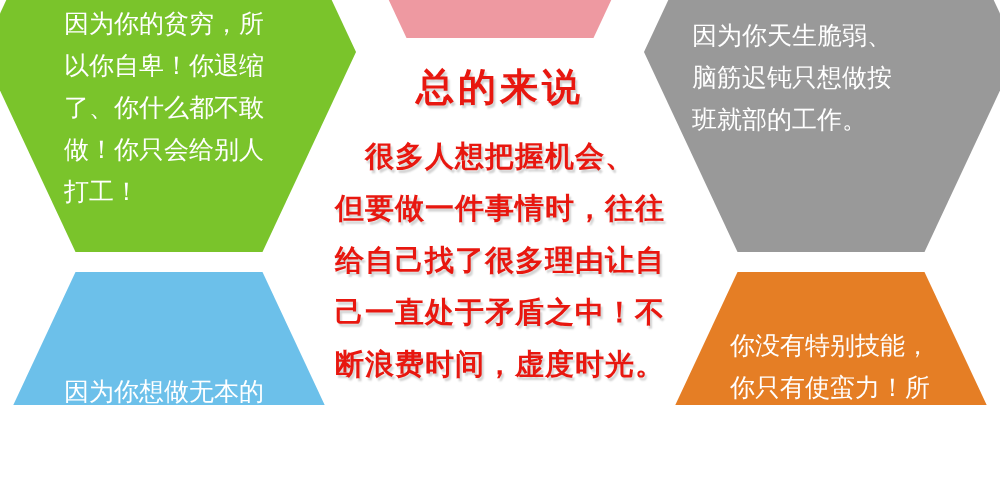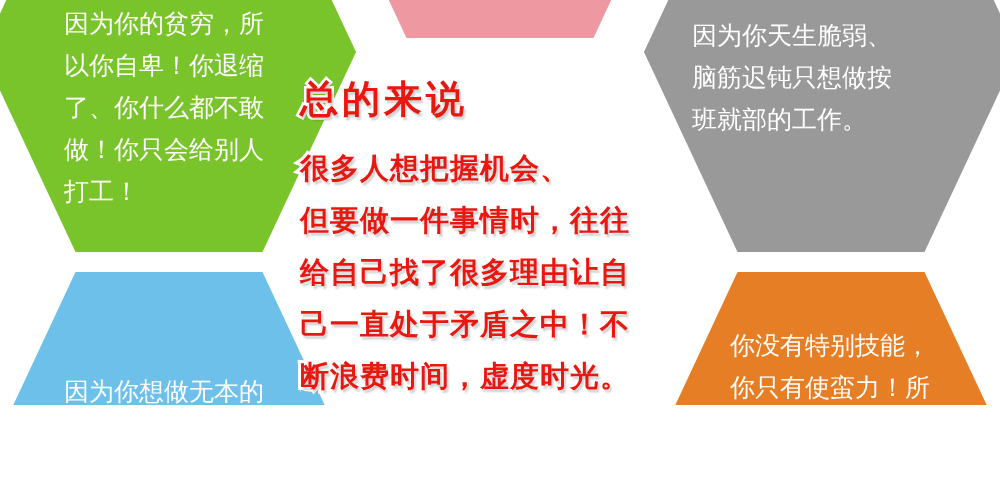--- a/index.html
+++ b/index.html
@@ -64,23 +64,22 @@
   #hex-purple{
     left:313px; top:460px; width:374px; height:400px;
     background:#be7aa5;
   }
 
   
   #center{
     position:absolute;
     left:300px; top:62px;
     width:400px;
-    text-align:left;
+    text-align:center;
     z-index:5;
-    margin-top:12px;
   }
   #center-title{
     font-size:38px;
     font-weight:700;
     color:#e8170f;
     line-height:50px;
     margin-bottom:18px;
     letter-spacing:4px;
     -webkit-text-stroke:5px #ffffff;
     paint-order:stroke fill;

